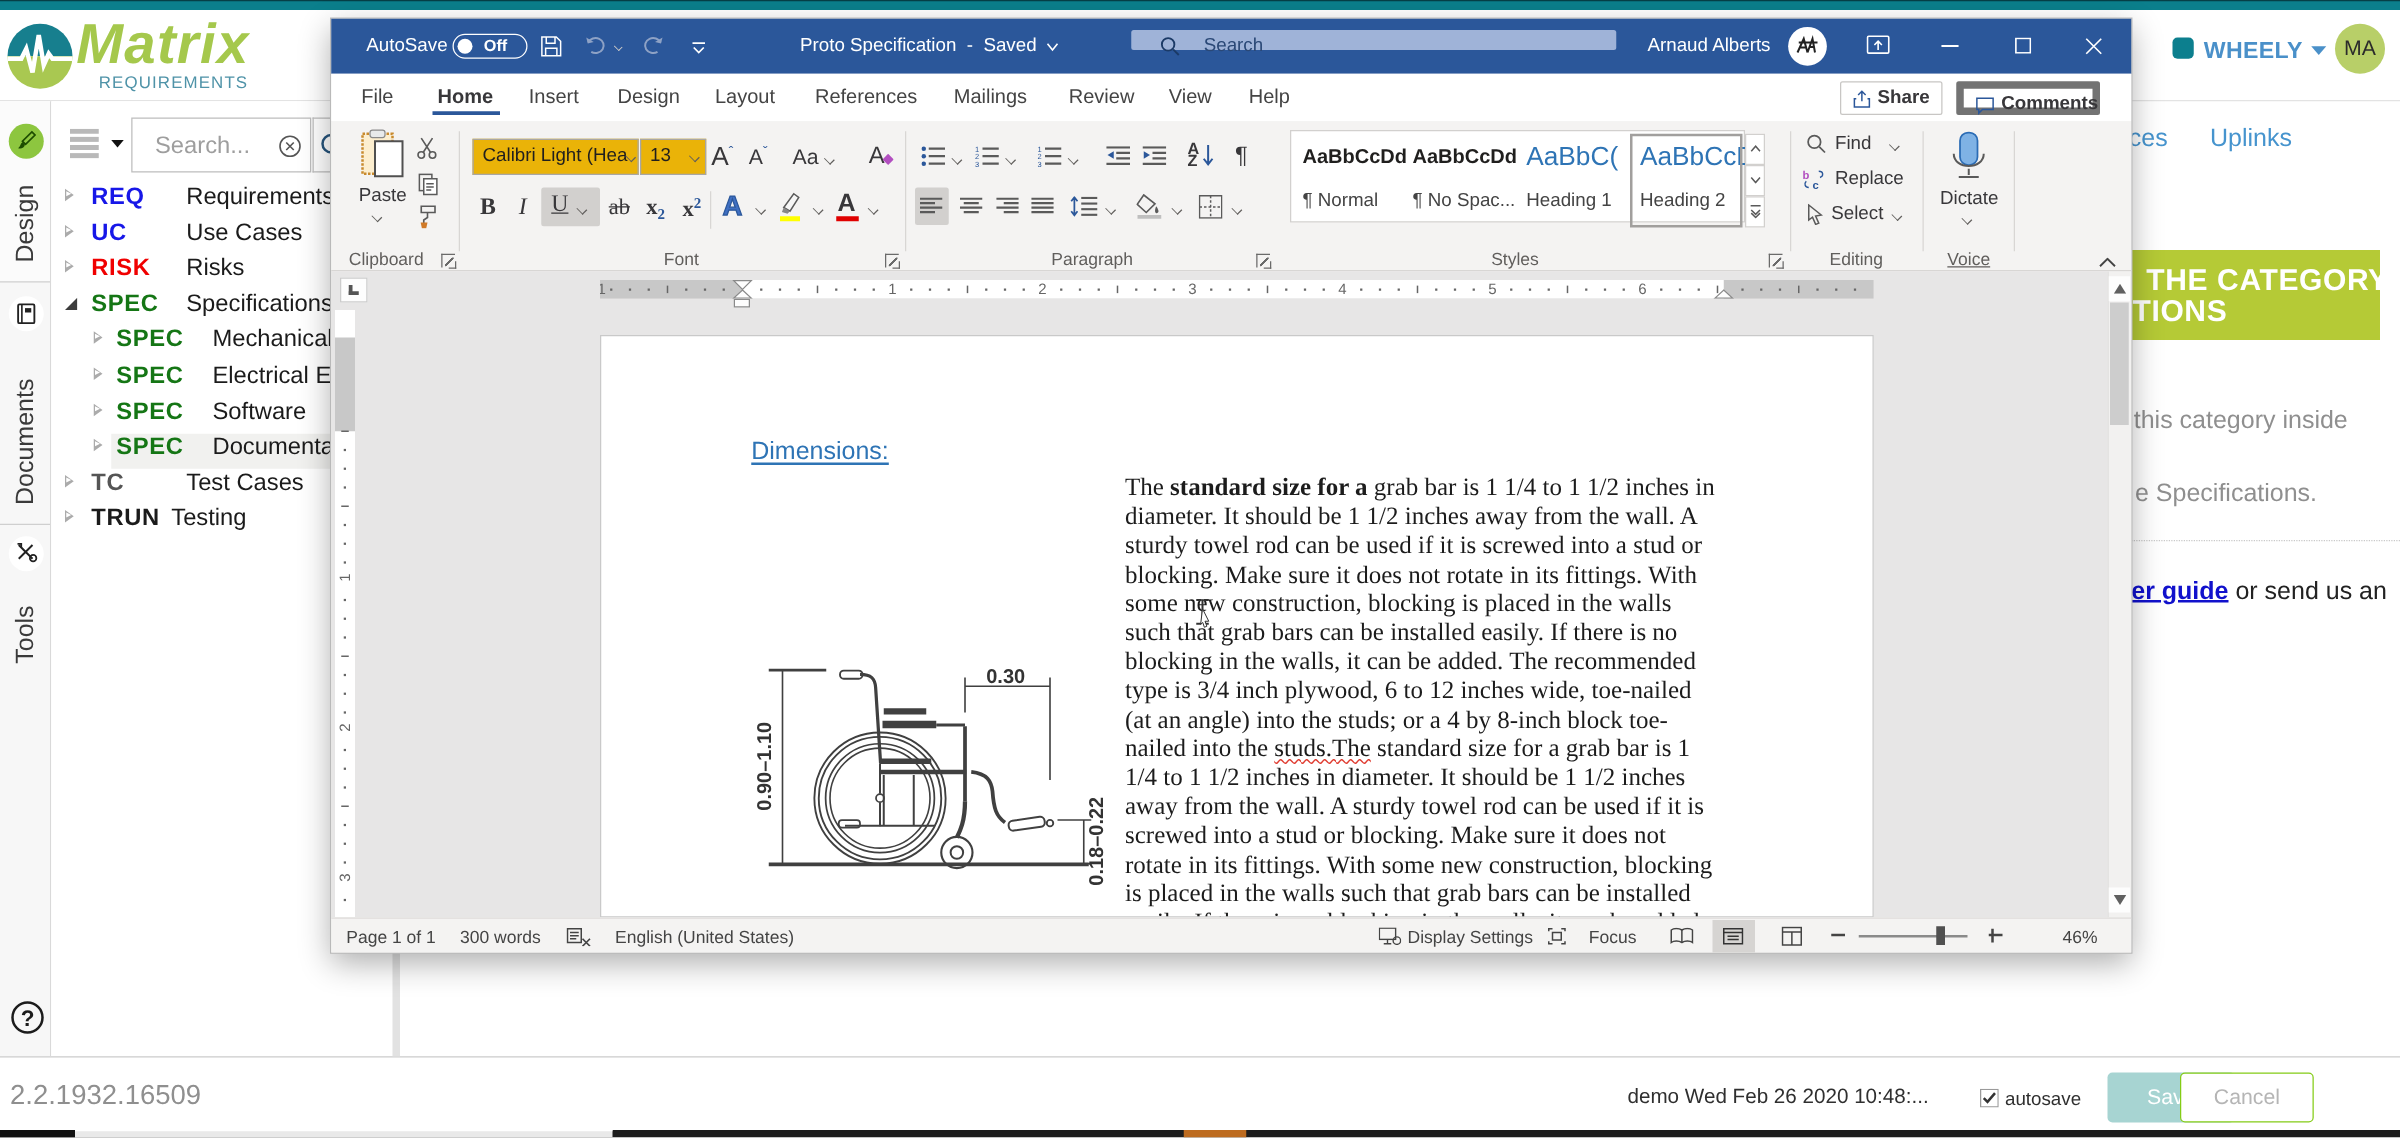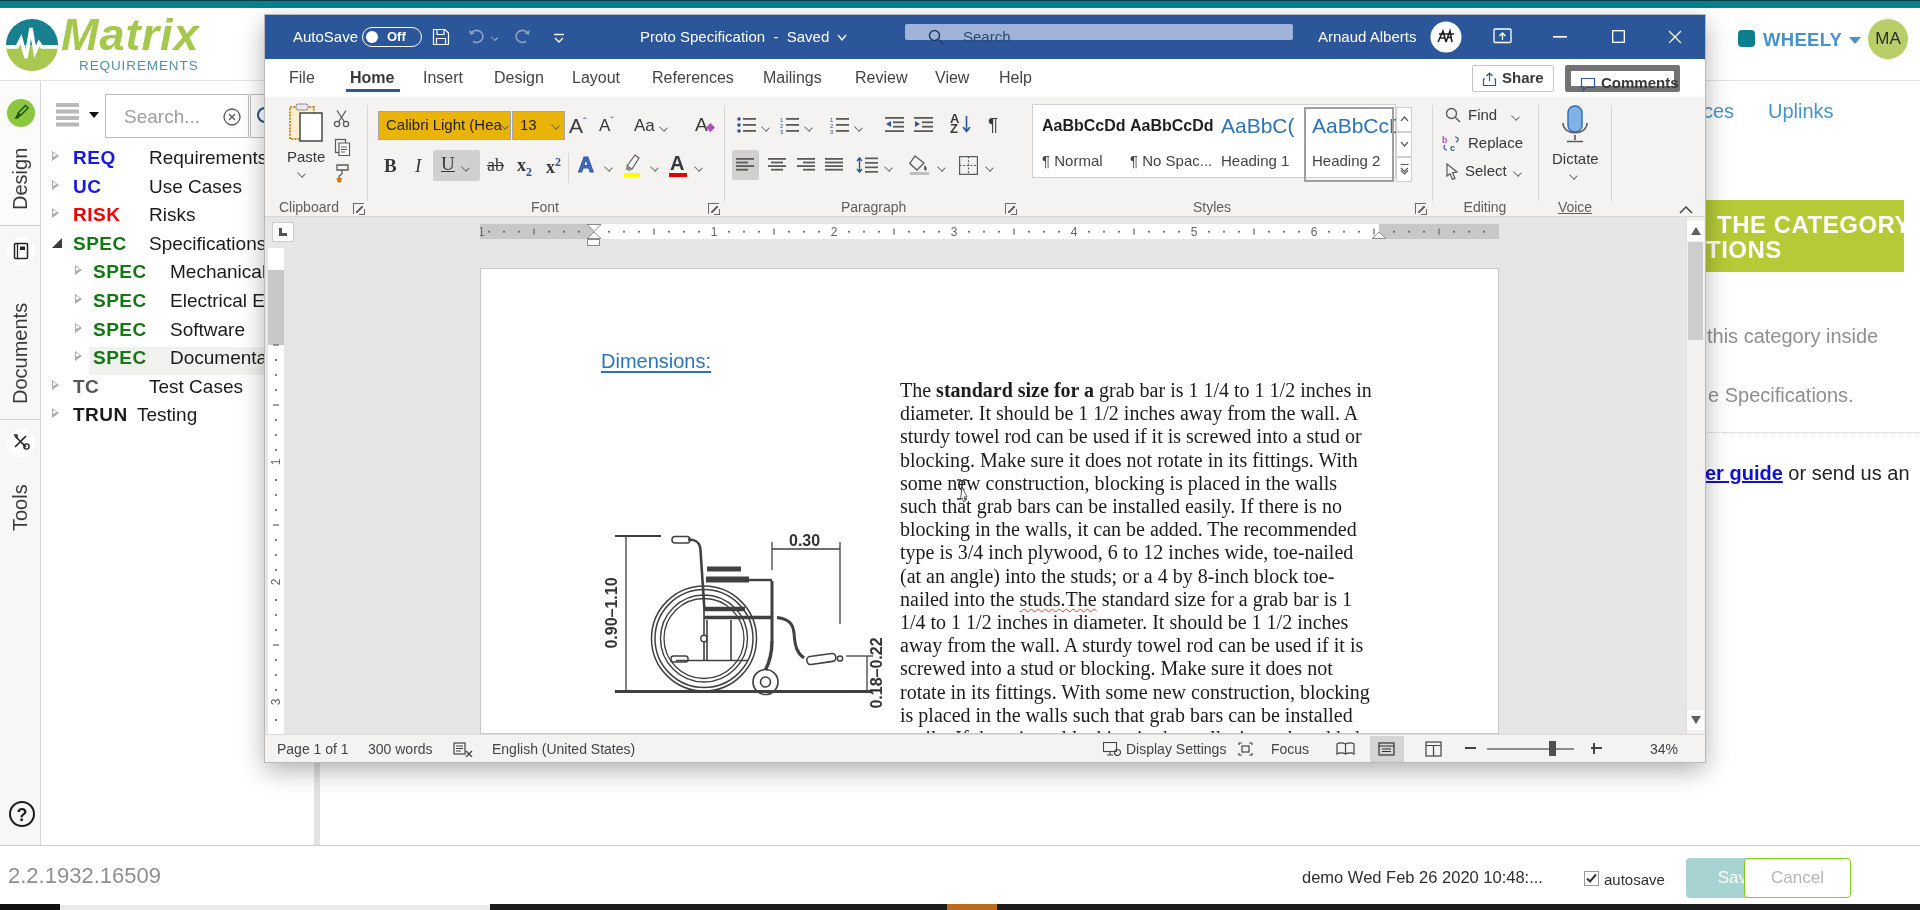--- a/index.html
+++ b/index.html
@@ -683,15 +683,15 @@
       </svg>
 <svg class="abs" style="left:1160px;top:6px" width="17" height="16" viewBox="0 0 17 16" fill="none" stroke="#444" stroke-width="1.2">
         <rect x="1" y="1" width="15" height="14"></rect>
         <path d="M1 4.5 H16 M8.5 4.5 V15"></path>
       </svg>
 <div class="abs" style="left:1200px;top:12px;width:11px;height:2px;background:#444;"></div>
 <div class="abs" style="left:1222px;top:13px;width:87px;height:1.6px;background:#8a8a8a;"></div>
 <div class="abs" style="left:1284px;top:6px;width:7px;height:15px;background:#505050;"></div>
 <div class="abs" style="left:1326px;top:12px;width:11px;height:2px;background:#444;"></div>
 <div class="abs" style="left:1328px;top:7.5px;width:2px;height:11px;background:#444;"></div>
-<div class="sbtx" style="left:1385px;">34%</div>
+<div class="sbtx" style="left:1385px;">46%</div>
 </div>
 </div>
 
 </body></html>

